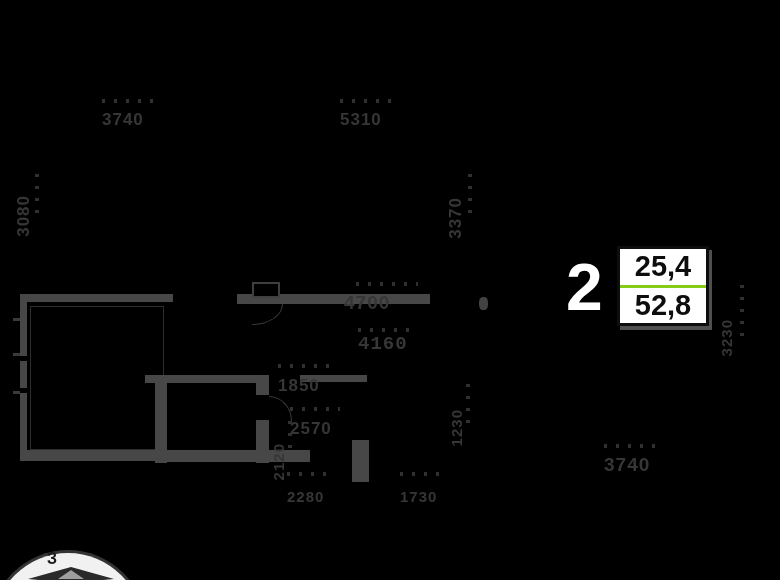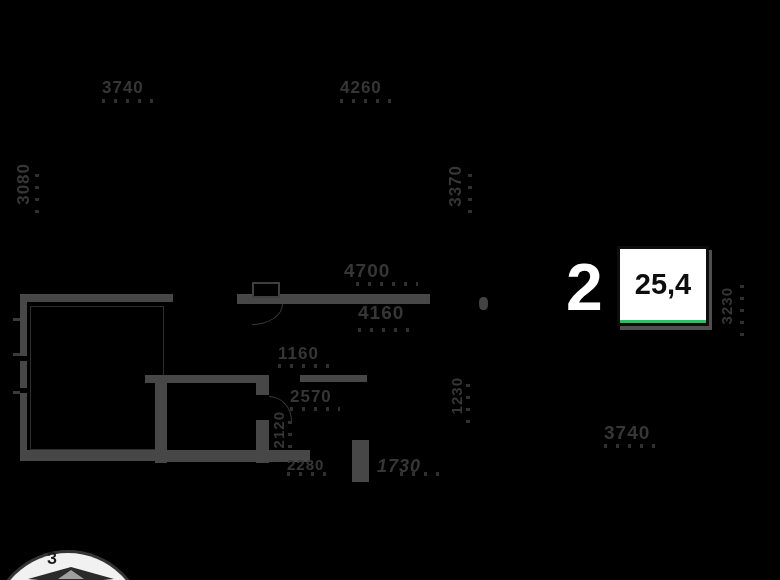--- a/index.html
+++ b/index.html
@@ -11,21 +11,21 @@
   .wall{position:absolute;background:#474747;}
   .inner-line{position:absolute;border:1px solid #2d2d2d;background:transparent;}
   .stub{position:absolute;border:2px solid #3f3f3f;background:#000;}
   .hinge{position:absolute;background:#424242;border-radius:40%;}
   .arc{position:absolute;border:1px solid #383838;border-top:none;border-left:none;background:transparent;}
   .winmark{position:absolute;background:#000;}
   .tickout{position:absolute;background:#3a3a3a;}
   
   .dim{
     position:absolute;color:#363636;font-weight:bold;font-size:17px;
-    letter-spacing:1px;line-height:1;white-space:nowrap;
+    letter-spacing:1px;line-height:1;white-space:nowrap;margin-top:32px;
   }
   .dim.big{font-size:19px;}
   .dimv{writing-mode:vertical-rl;transform:rotate(180deg);}
   
   .tline{position:absolute;height:4px;
     background:repeating-linear-gradient(90deg,#303030 0 3px,transparent 3px 12px);}
   .tlinev{position:absolute;width:4px;
     background:repeating-linear-gradient(0deg,#303030 0 3px,transparent 3px 12px);}
   
   .badge-rooms{
@@ -34,21 +34,21 @@
   }
   .badge-box{
     position:absolute;left:617px;top:246px;width:92px;height:80px;
     background:#ffffff;border:3px solid #0d0d0d;box-sizing:border-box;
     box-shadow:3px 4px 0 #4f4f4f;display:flex;flex-direction:column;
   }
   .badge-cell{
     flex:1;display:flex;align-items:center;justify-content:center;
     color:#0d0d0d;font-size:29px;font-weight:bold;line-height:1;
   }
-  .badge-cell.top{border-bottom:3px solid #22c55e;}
+  .badge-cell.top{border-bottom:3px solid #84cc16;}
   
   .compass-circle{
     position:absolute;left:-7px;top:553px;width:150px;height:150px;
     background:#f1f1f1;border-radius:50%;
     box-shadow:0 0 0 3px rgba(150,150,150,0.35);
   }
   .compass-letter{
     position:absolute;left:47px;top:551px;color:#1c1c1c;
     font-size:16px;font-weight:bold;line-height:1;
   }
@@ -81,62 +81,63 @@
 
   <div class="winmark" style="left:20px;top:356px;width:7px;height:5px;"></div>
   <div class="winmark" style="left:20px;top:388px;width:7px;height:5px;"></div>
   <div class="tickout" style="left:13px;top:318px;width:7px;height:3px;"></div>
   <div class="tickout" style="left:13px;top:353px;width:7px;height:3px;"></div>
   <div class="tickout" style="left:13px;top:391px;width:7px;height:3px;"></div>
 
   <div class="dim" style="left:102px;top:79px;">3740</div>
   <div class="tline" style="left:102px;top:99px;width:58px;"></div>
 
-  <div class="dim" style="left:340px;top:79px;">4260</div>
+  <div class="dim" style="left:340px;top:79px;">5310</div>
   <div class="tline" style="left:340px;top:99px;width:58px;"></div>
 
   <div class="dim dimv" style="left:15px;top:163px;">3080</div>
   <div class="tlinev" style="left:35px;top:165px;height:48px;"></div>
 
   <div class="dim dimv" style="left:447px;top:165px;">3370</div>
   <div class="tlinev" style="left:468px;top:167px;height:46px;"></div>
 
   <div class="dim big" style="left:344px;top:261px;">4700</div>
   <div class="tline" style="left:356px;top:282px;width:62px;"></div>
 
-  <div class="dim big" style="left:358px;top:303px;">4160</div>
+  <div class="dim big" style="left:358px;top:303px;font-family:Liberation Mono, monospace;">4160</div>
   <div class="tline" style="left:358px;top:328px;width:60px;"></div>
 
-  <div class="dim" style="left:278px;top:345px;">1160</div>
+  <div class="dim" style="left:278px;top:345px;">1850</div>
   <div class="tline" style="left:278px;top:364px;width:52px;"></div>
 
   <div class="dim" style="left:290px;top:388px;">2570</div>
   <div class="tline" style="left:290px;top:407px;width:50px;"></div>
 
   <div class="dim dimv" style="left:271px;top:411px;font-size:15px;">2120</div>
   <div class="tlinev" style="left:288px;top:414px;height:34px;"></div>
 
   <div class="dim dimv" style="left:449px;top:377px;font-size:15px;">1230</div>
   <div class="tlinev" style="left:466px;top:379px;height:44px;"></div>
 
   <div class="dim" style="left:287px;top:457px;font-size:15px;">2280</div>
   <div class="tline" style="left:287px;top:472px;width:46px;"></div>
 
-  <div class="dim" style="left:377px;top:457px;font-size:18px;font-style:italic;">1730</div>
+  <div class="dim" style="left:400px;top:457px;font-size:15px;">1730</div>
   <div class="tline" style="left:400px;top:472px;width:46px;"></div>
 
   <div class="dim dimv" style="left:719px;top:287px;font-size:15px;">3230</div>
   <div class="tlinev" style="left:740px;top:284px;height:52px;"></div>
 
   <div class="dim big" style="left:604px;top:423px;">3740</div>
   <div class="tline" style="left:604px;top:444px;width:56px;"></div>
 
   <div class="badge-rooms">2</div>
   <div class="badge-box">
     <div class="badge-cell top">25,4</div>
+    <div class="badge-cell">52,8</div>
   </div>
 
   <div class="compass-circle"></div>
   <div class="compass-letter">З</div>
   <svg class="compass-needle" width="86" height="16" viewBox="0 0 86 16">
     <polygon points="0,12 43,0 86,12 43,16" fill="#2a2a2a"></polygon>
     <polygon points="30,12 43,3 56,12" fill="#ffffff" opacity="0.55"></polygon>
   </svg>
 
 </div>

